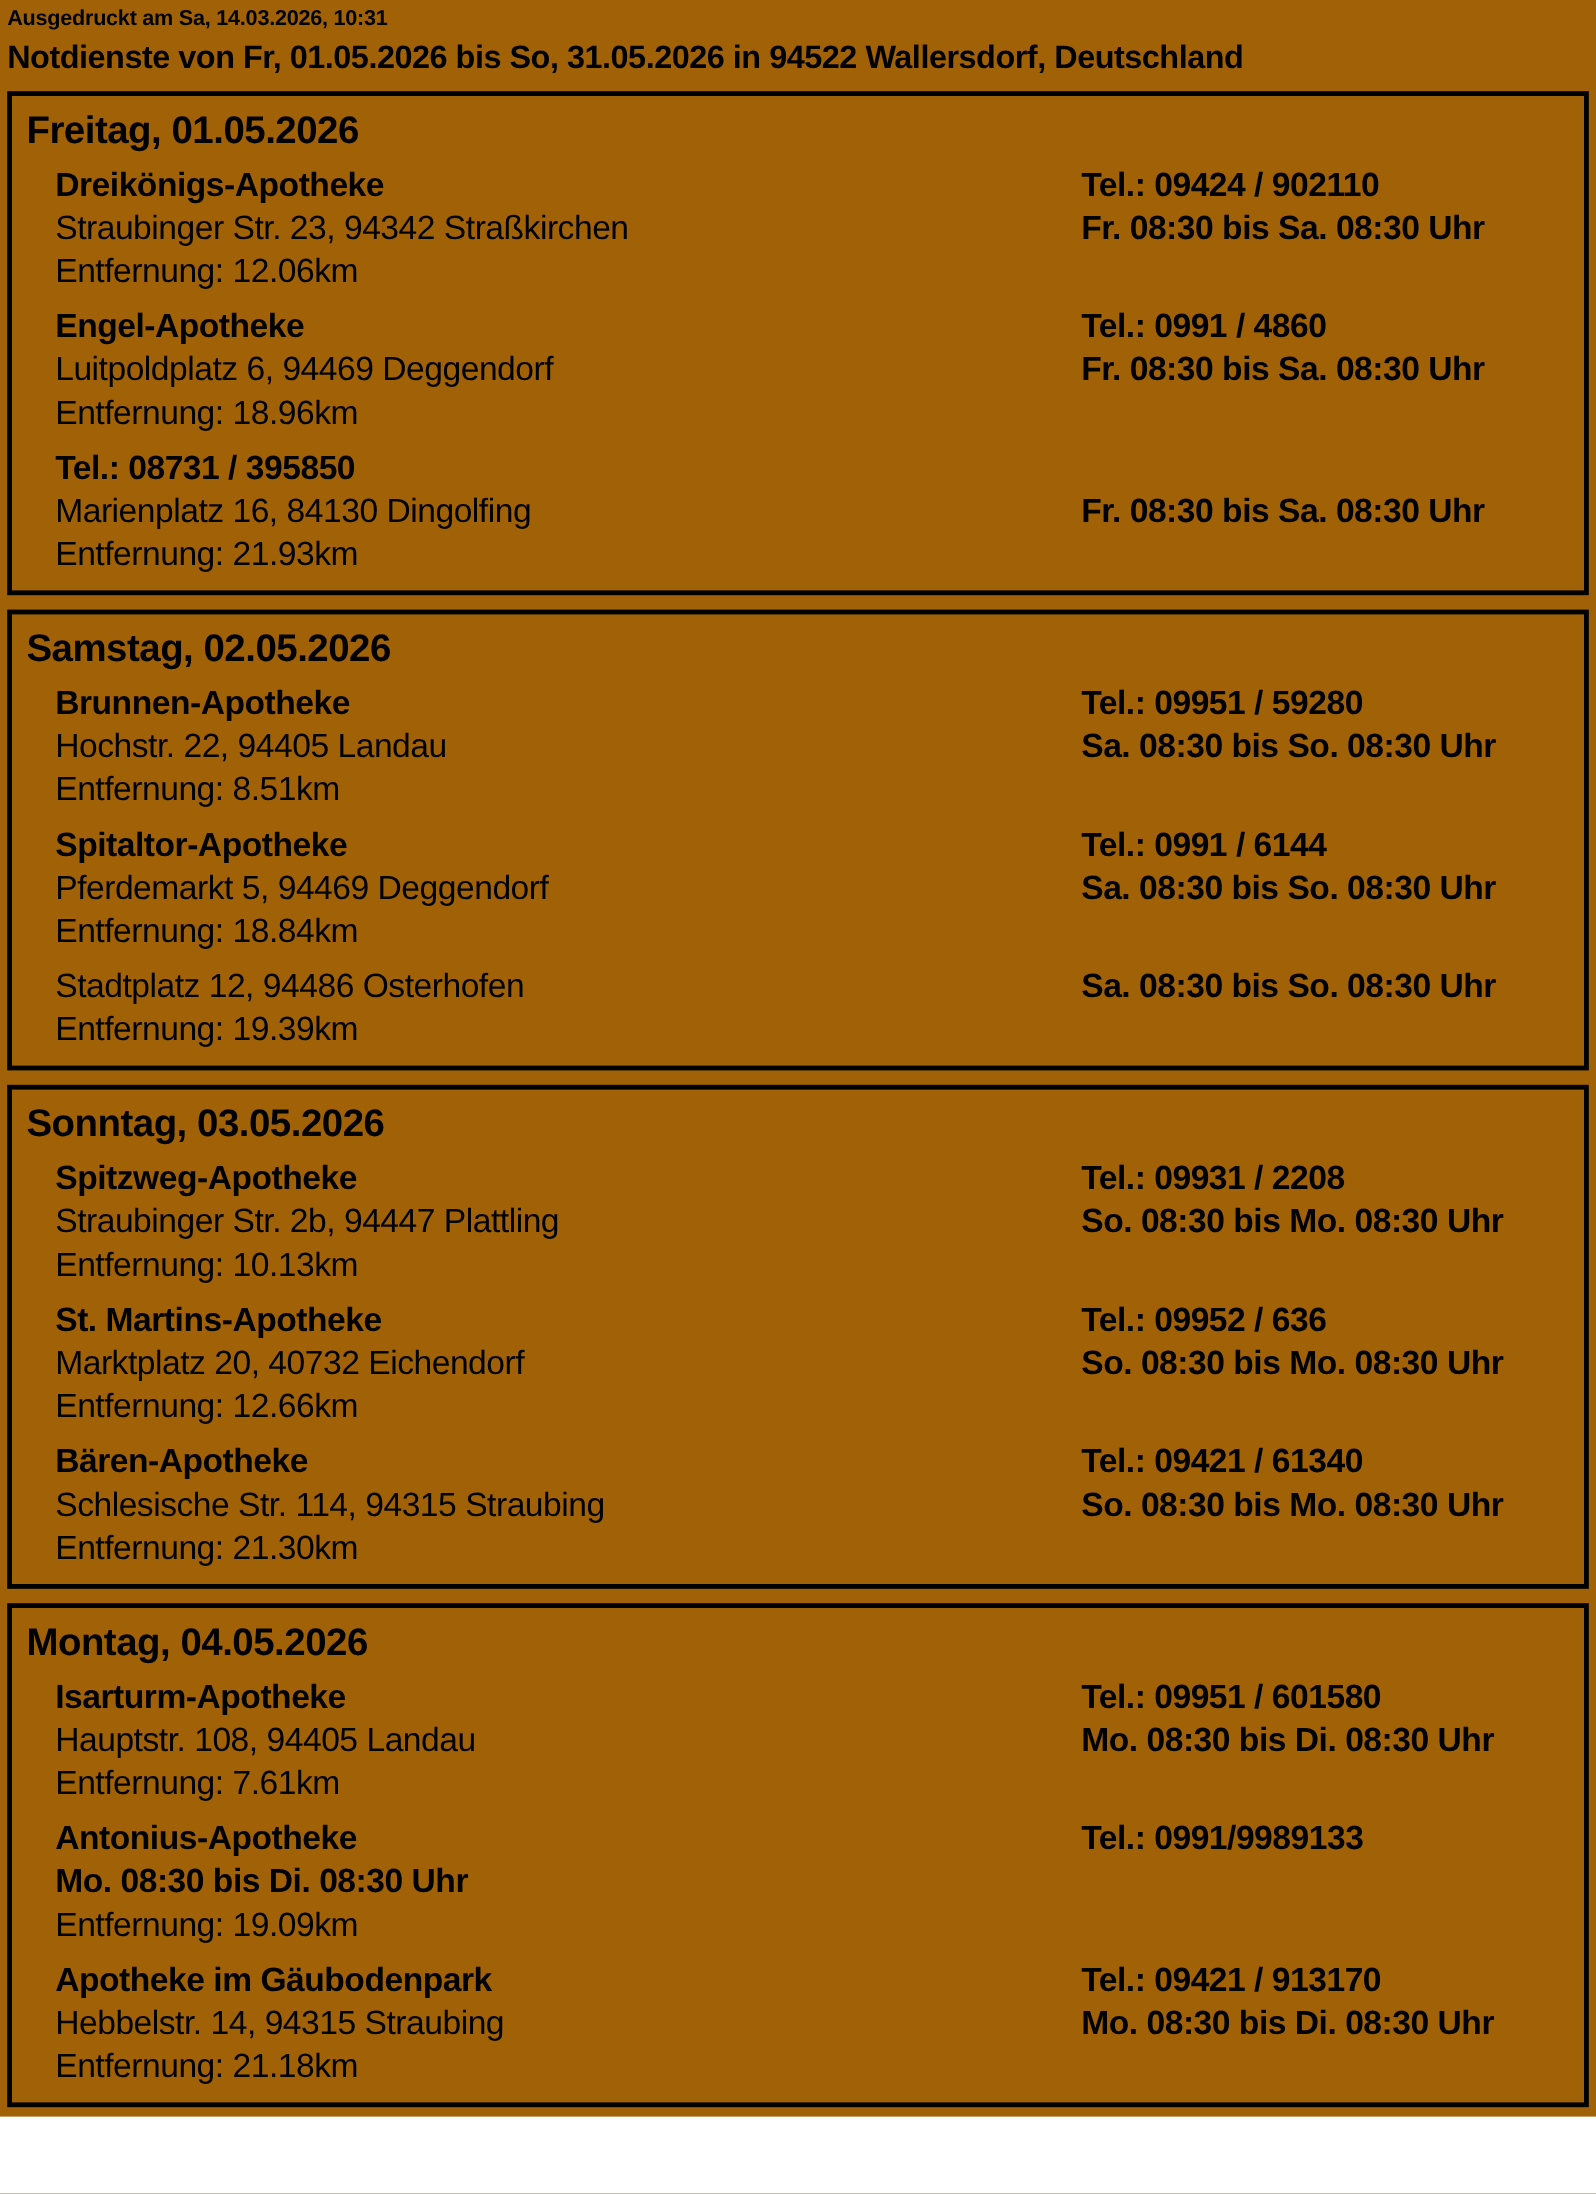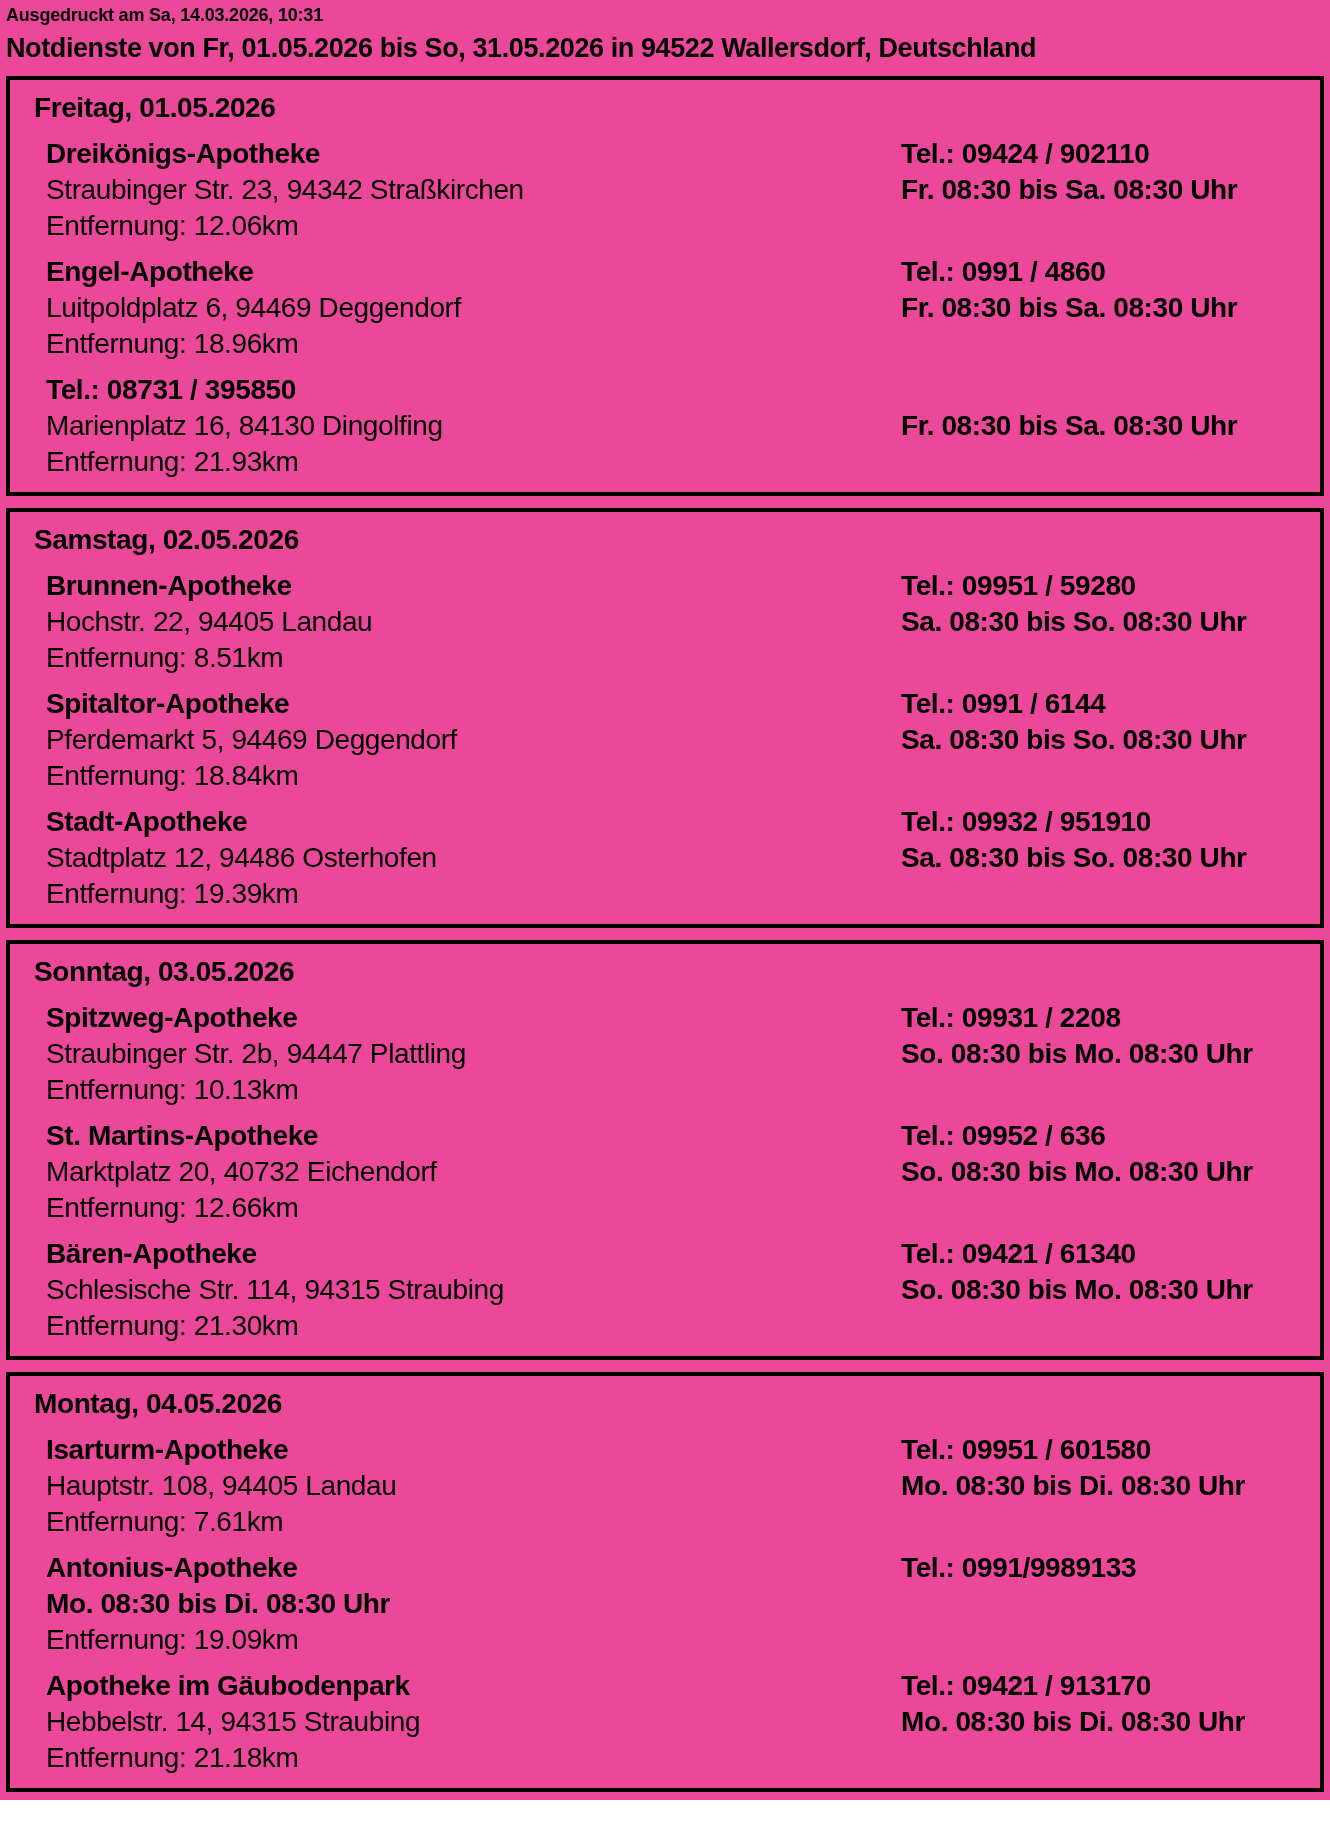--- a/index.html
+++ b/index.html
@@ -6,21 +6,21 @@
     margin: 0;
     padding: 0;
     background: #ffffff;
     color: #000000;
     font-family: "Liberation Sans", sans-serif;
   }
   .page {
     width: 1330px;
     box-sizing: border-box;
     padding: 4px 6px 8px 6px;
-    background: #ec4899;
+    background: #a16207;
   }
   .printed-at {
     font-size: 18px;
     line-height: 22px;
     font-weight: 700;
     letter-spacing: -0.2px;
   }
   .page-title {
     font-size: 27px;
     line-height: 32px;
@@ -28,25 +28,24 @@
     letter-spacing: -0.4px;
     margin-top: 6px;
     white-space: nowrap;
   }
   .day-box {
     border: 4px solid #000000;
     margin-top: 12px;
     padding: 10px 12px 12px 12px;
   }
   .day-header {
-    font-size: 28px;
+    font-size: 32px;
     line-height: 36px;
     font-weight: 700;
     letter-spacing: -0.4px;
-    margin-left: 12px;
   }
   .entry { margin-top: 10px; }
   .entry-row {
     display: grid;
     grid-template-columns: 855px 1fr;
     margin-left: 24px;
   }
   .cell {
     font-size: 28px;
     line-height: 36px;
@@ -140,24 +139,20 @@
       <div class="cell bold">Sa. 08:30 bis So. 08:30 Uhr</div>
     </div>
     <div class="entry-row">
       <div class="cell">Entfernung: 18.84km</div>
       <div class="cell"></div>
     </div>
   </div>
 
   <div class="entry">
     <div class="entry-row">
-      <div class="cell bold">Stadt-Apotheke</div>
-      <div class="cell bold">Tel.: 09932 / 951910</div>
-    </div>
-    <div class="entry-row">
       <div class="cell">Stadtplatz 12, 94486 Osterhofen</div>
       <div class="cell bold">Sa. 08:30 bis So. 08:30 Uhr</div>
     </div>
     <div class="entry-row">
       <div class="cell">Entfernung: 19.39km</div>
       <div class="cell"></div>
     </div>
   </div>
 </div>
   </div>

